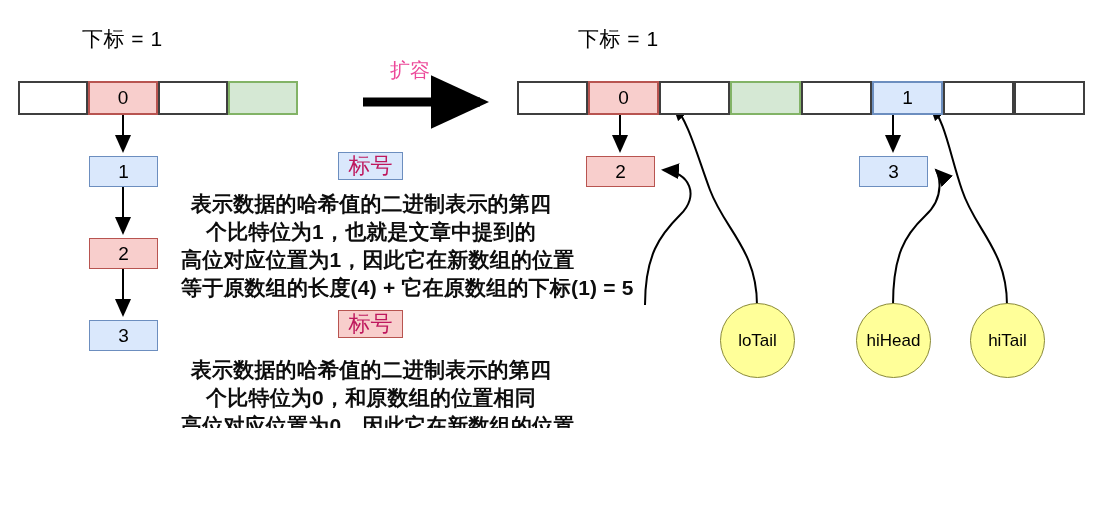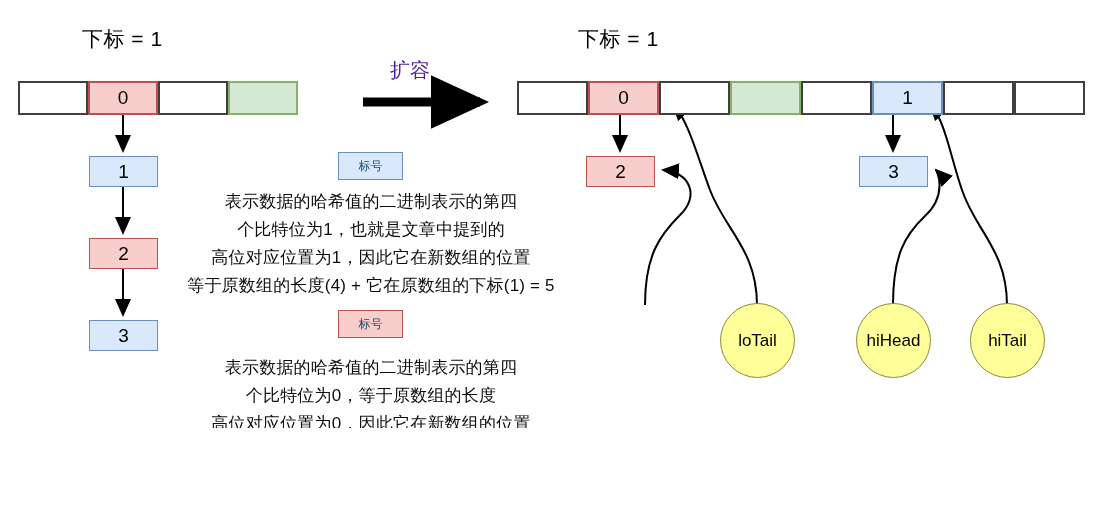--- a/index.html
+++ b/index.html
@@ -74,58 +74,59 @@
     border: 1.6px solid #b85450;
   }
   .legendbox {
     position: absolute;
     box-sizing: border-box;
     width: 65px;
     height: 28px;
     display: flex;
     align-items: center;
     justify-content: center;
-    font-size: 12px;
-    color: #0c4a6e;
+    font-size: 22px;
+    color: #be185d;
   }
   .legendbox.blue {
     background: #dae8fc;
     border: 1.6px solid #6c8ebf;
   }
   .legendbox.red {
     background: #f8cecc;
     border: 1.6px solid #b85450;
   }
   .textline {
     position: absolute;
     width: 380px;
     text-align: center;
-    font-size: 17px;
+    font-size: 21px;
     color: #0d0d0d;
     white-space: nowrap;
     letter-spacing: 0.2px;
+    font-weight: bold;
   }
   .circle {
     position: absolute;
     box-sizing: border-box;
     width: 75px;
     height: 75px;
     border-radius: 50%;
     background: #ffff99;
     border: 1.6px solid #8a8a3a;
     display: flex;
     align-items: center;
     justify-content: center;
     font-size: 17px;
     color: #000;
   }
   .bigarrow-label {
     position: absolute;
     font-size: 20px;
-    color: #4c1d95;
+    color: #ec4899;
   }
 </style>
 </head>
 <body>
 
 <div id="canvas">
 
   <svg class="layer" viewBox="0 0 1098 512">
     <defs>
       <marker id="arrow" markerWidth="10" markerHeight="10" refX="8" refY="4" orient="auto" markerUnits="strokeWidth">
@@ -171,21 +172,21 @@
   <div class="bigarrow-label" style="left:390px; top:57px;">扩容</div>
 
   <div class="legendbox blue" style="left:338px; top:152px;">标号</div>
   <div class="textline" style="left:181px; top:190px;">表示数据的哈希值的二进制表示的第四</div>
   <div class="textline" style="left:181px; top:218px;">个比特位为1，也就是文章中提到的</div>
   <div class="textline" style="left:181px; top:246px;">高位对应位置为1，因此它在新数组的位置</div>
   <div class="textline" style="left:181px; top:274px;">等于原数组的长度(4) + 它在原数组的下标(1) = 5</div>
 
   <div class="legendbox red" style="left:338px; top:310px;">标号</div>
   <div class="textline" style="left:181px; top:356px;">表示数据的哈希值的二进制表示的第四</div>
-  <div class="textline" style="left:181px; top:384px;">个比特位为0，等于原数组的长度</div>
+  <div class="textline" style="left:181px; top:384px;">个比特位为0，和原数组的位置相同</div>
   <div class="textline" style="left:181px; top:412px;">高位对应位置为0，因此它在新数组的位置</div>
 
   <div class="lbl" style="left:578px; top:25px;">下标 = 1</div>
 
   <div class="cell" style="left:517px; top:81px; width:71px;"></div>
   <div class="cell red" style="left:588px; top:81px; width:71px;">0</div>
   <div class="cell" style="left:659px; top:81px; width:71px;"></div>
   <div class="cell green" style="left:730px; top:81px; width:71px;"></div>
   <div class="cell" style="left:801px; top:81px; width:71px;"></div>
   <div class="cell blue" style="left:872px; top:81px; width:71px;">1</div>

